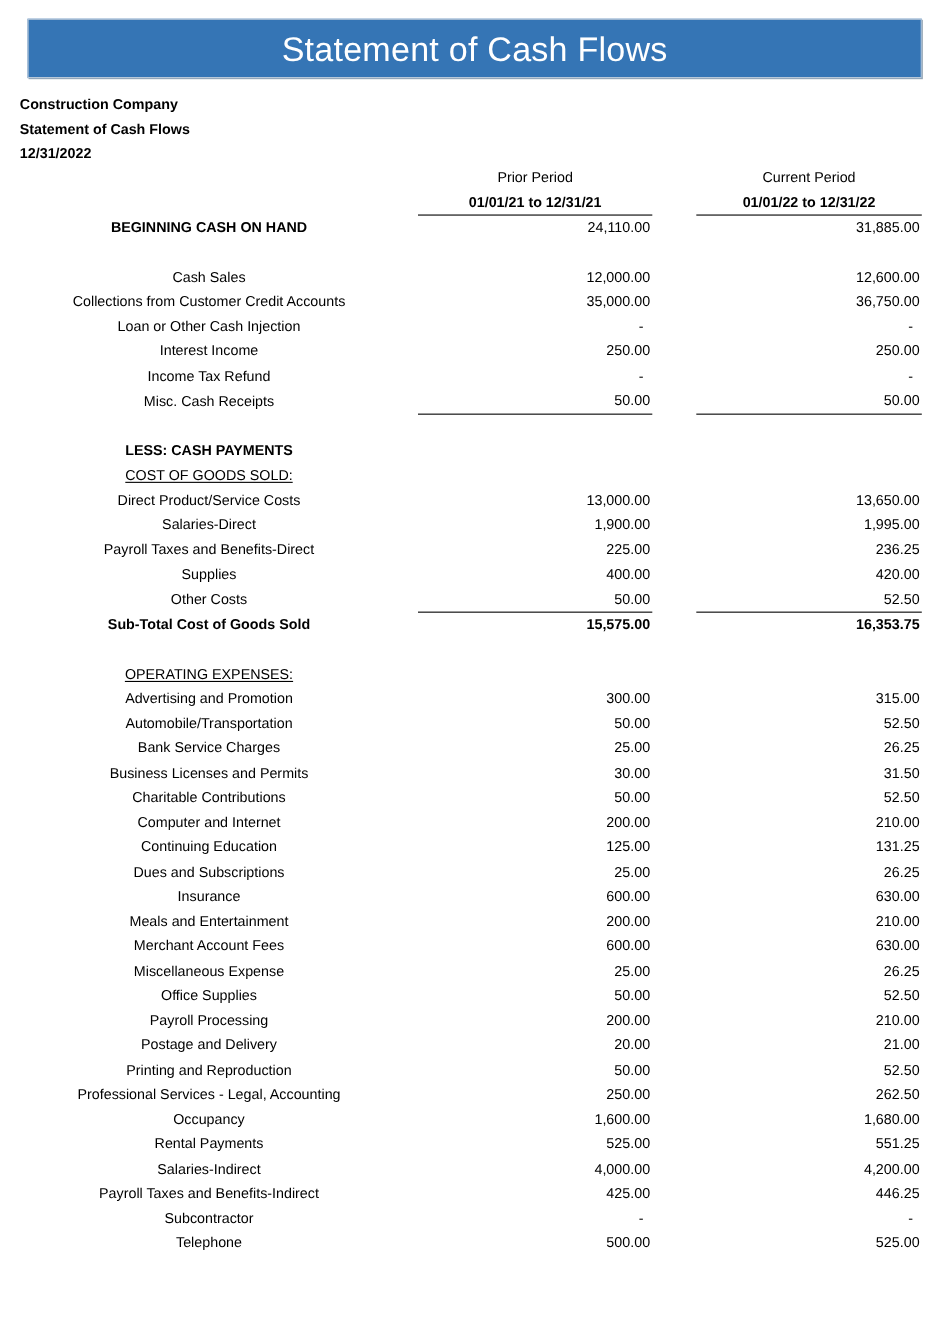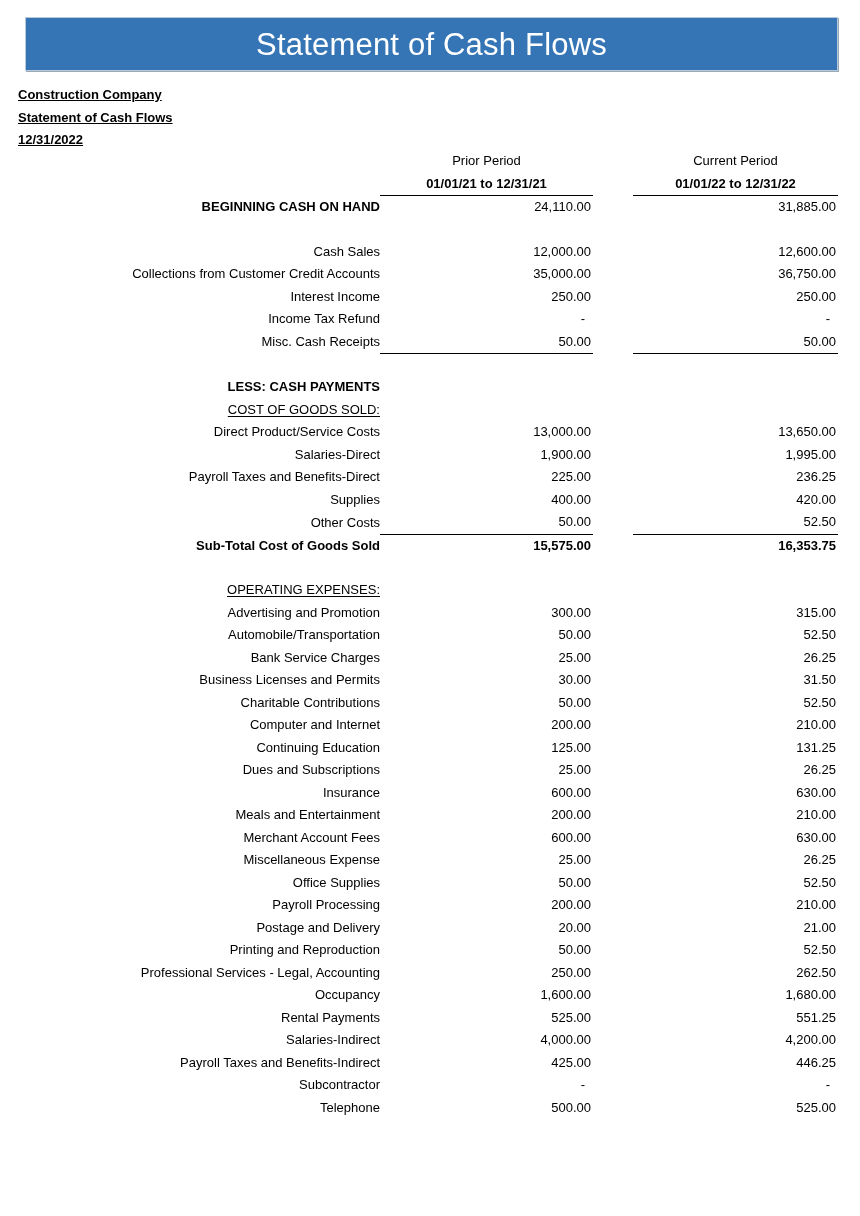--- a/index.html
+++ b/index.html
@@ -49,21 +49,21 @@
 
   
   .entity-block {
     position: absolute;
     left: 18px;
     top: 84px;
     font-size: 13px;
     font-weight: bold;
     line-height: 22.5px;
   }
-  .entity-block div { white-space: nowrap; text-decoration: underline; }
+  .entity-block div { white-space: nowrap; }
 
   
   .sheet {
     position: absolute;
     left: 0;
     top: 150px;
     width: 860px;
   }
   table.stmt {
     width: 860px;
@@ -79,21 +79,21 @@
   table.stmt col.c-pad   { width: 22px; }
 
   table.stmt td {
     padding: 0;
     height: 22.5px;
     line-height: 22.5px;
     vertical-align: bottom;
     white-space: nowrap;
   }
 
-  td.label { text-align: right; padding-left: 18px; }
+  td.label { text-align: center; padding-left: 18px; }
   td.num {
     text-align: right;
     font-variant-numeric: tabular-nums;
   }
   td.num.prior { padding-right: 2px; }
   td.num.curr  { padding-right: 2px; }
 
   
   .ind0 { padding-left: 18px; }
   .ind1 { padding-left: 36px; }
@@ -196,20 +196,28 @@
           </tr>
           <tr>
             <td class="label ind1">Collections from Customer Credit Accounts</td>
             <td></td>
             <td class="num prior">35,000.00</td>
             <td></td>
             <td class="num curr">36,750.00</td>
             <td></td>
           </tr>
           <tr>
+            <td class="label ind1">Loan or Other Cash Injection</td>
+            <td></td>
+            <td class="num prior"><span class="dash">-</span></td>
+            <td></td>
+            <td class="num curr"><span class="dash">-</span></td>
+            <td></td>
+          </tr>
+          <tr>
             <td class="label ind1">Interest Income</td>
             <td></td>
             <td class="num prior">250.00</td>
             <td></td>
             <td class="num curr">250.00</td>
             <td></td>
           </tr>
           <tr>
             <td class="label ind1">Income Tax Refund</td>
             <td></td>

